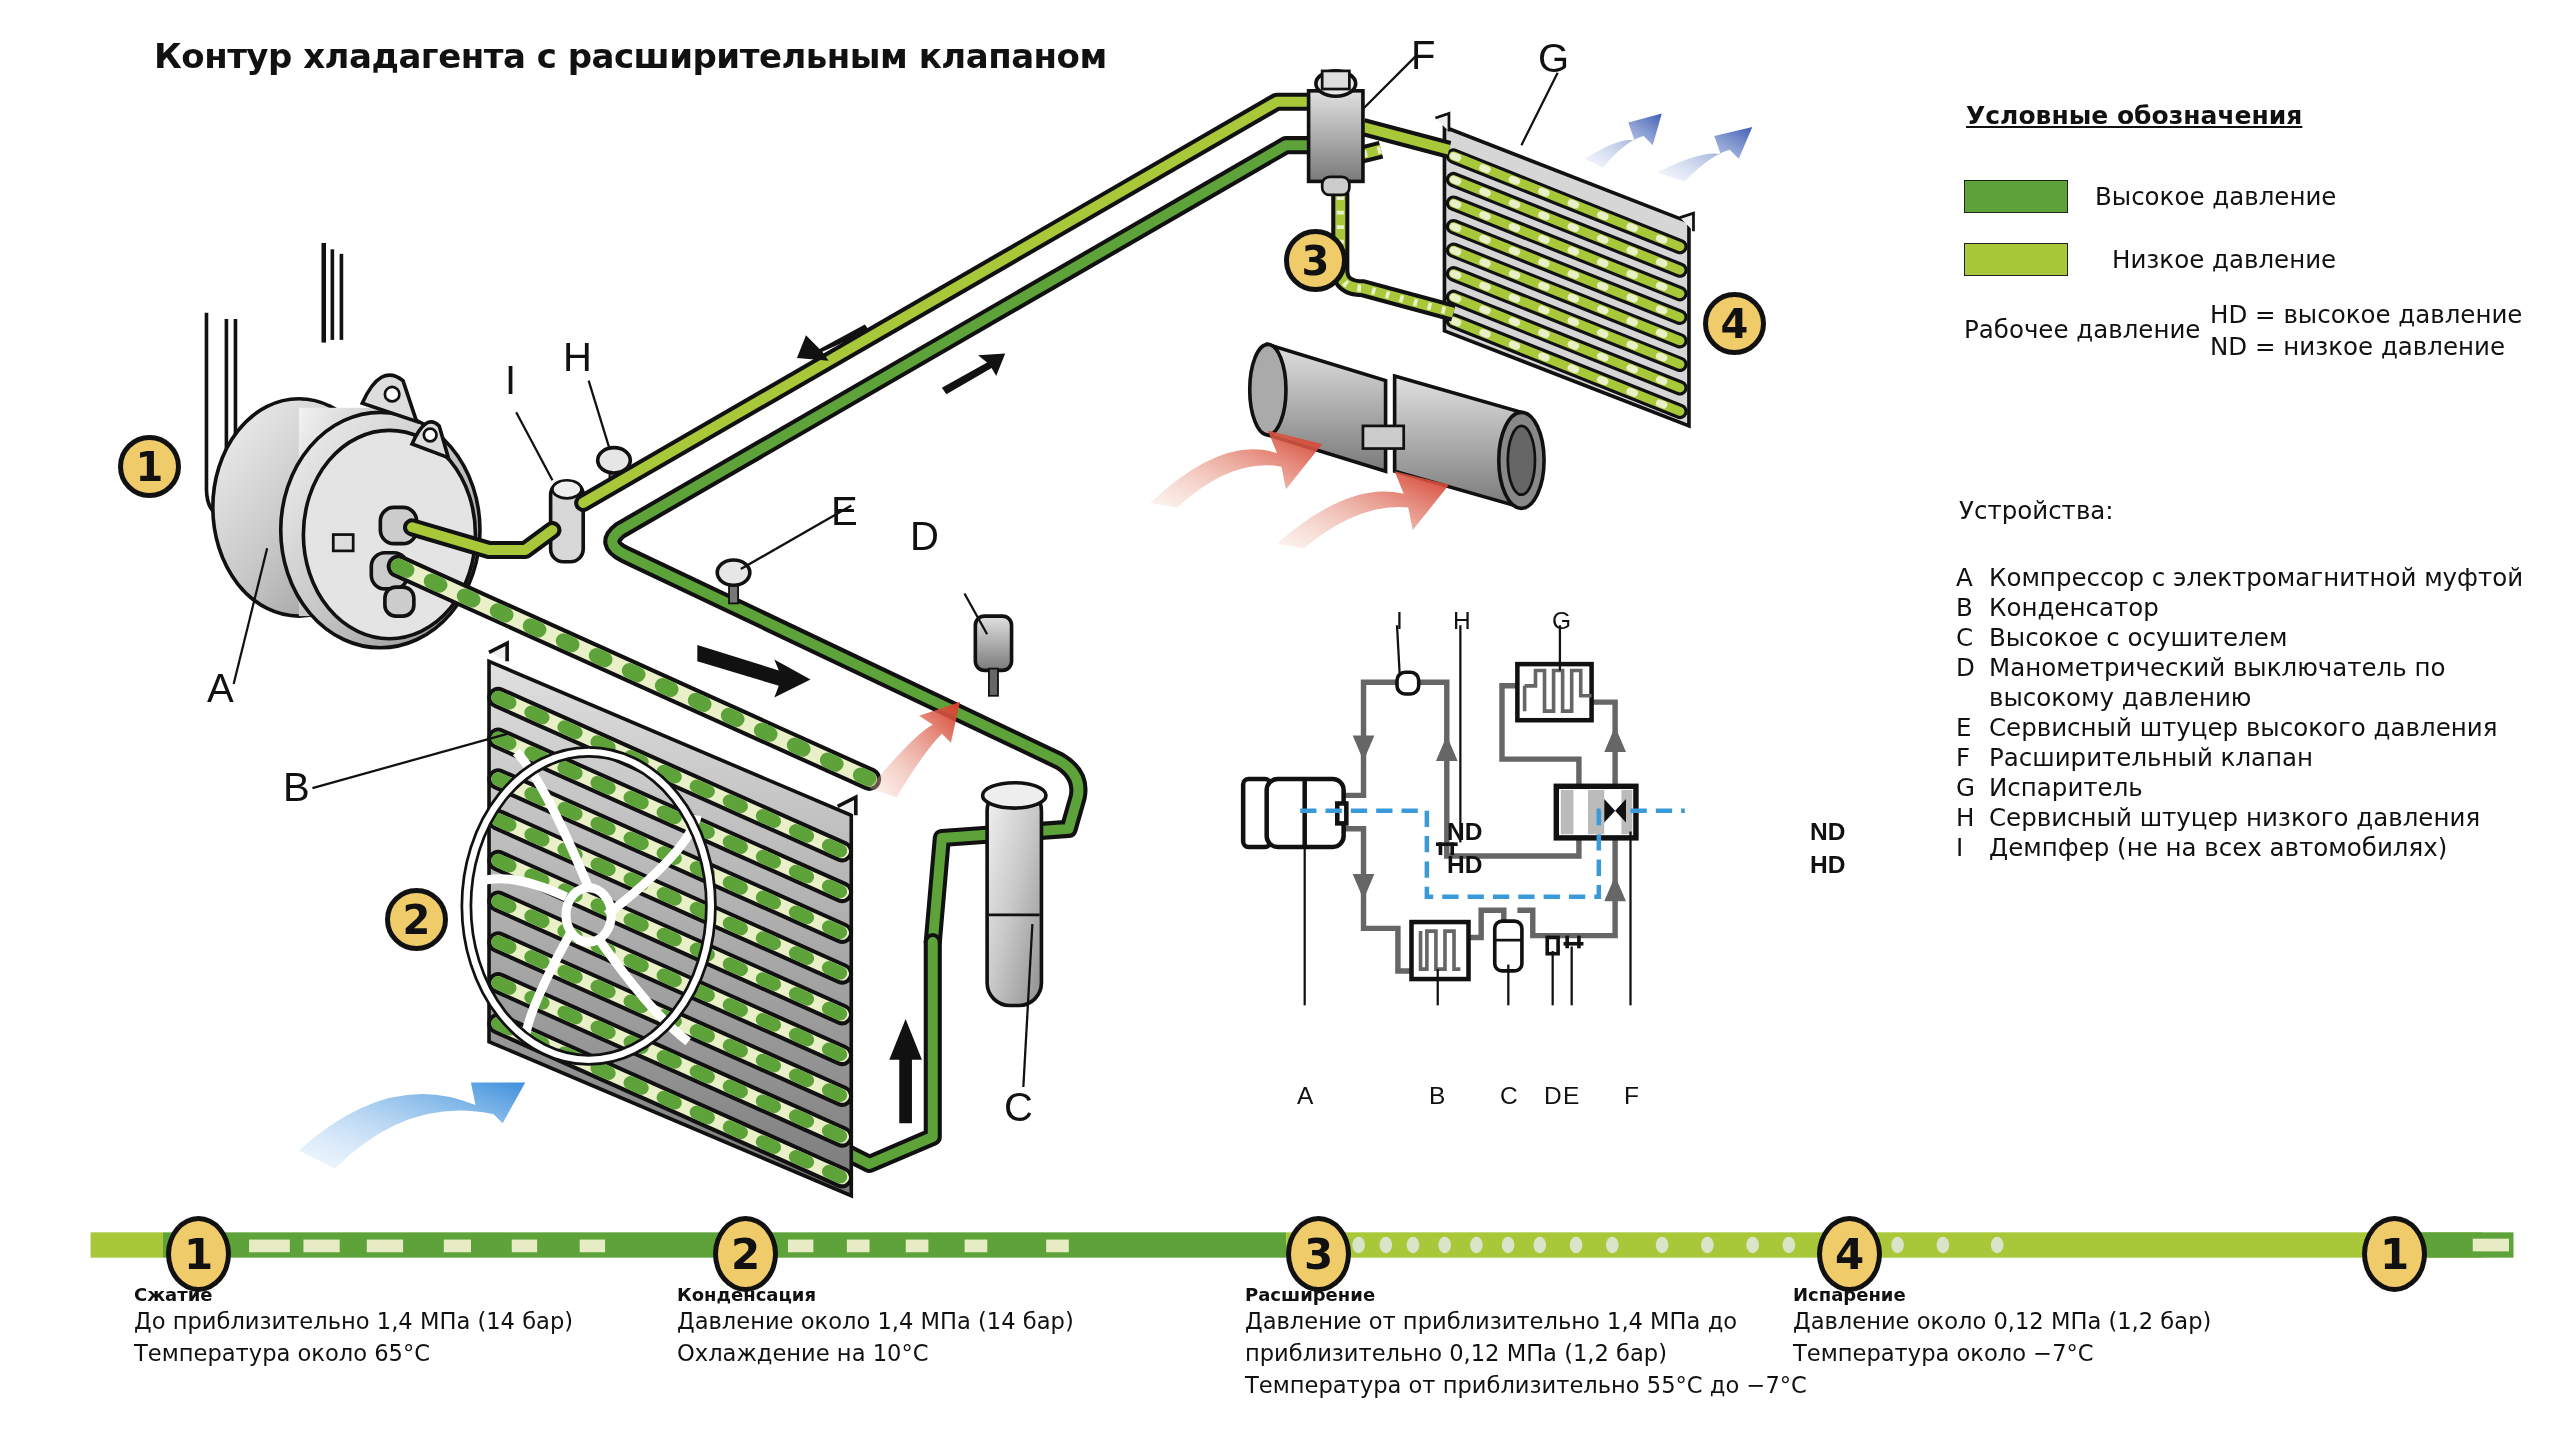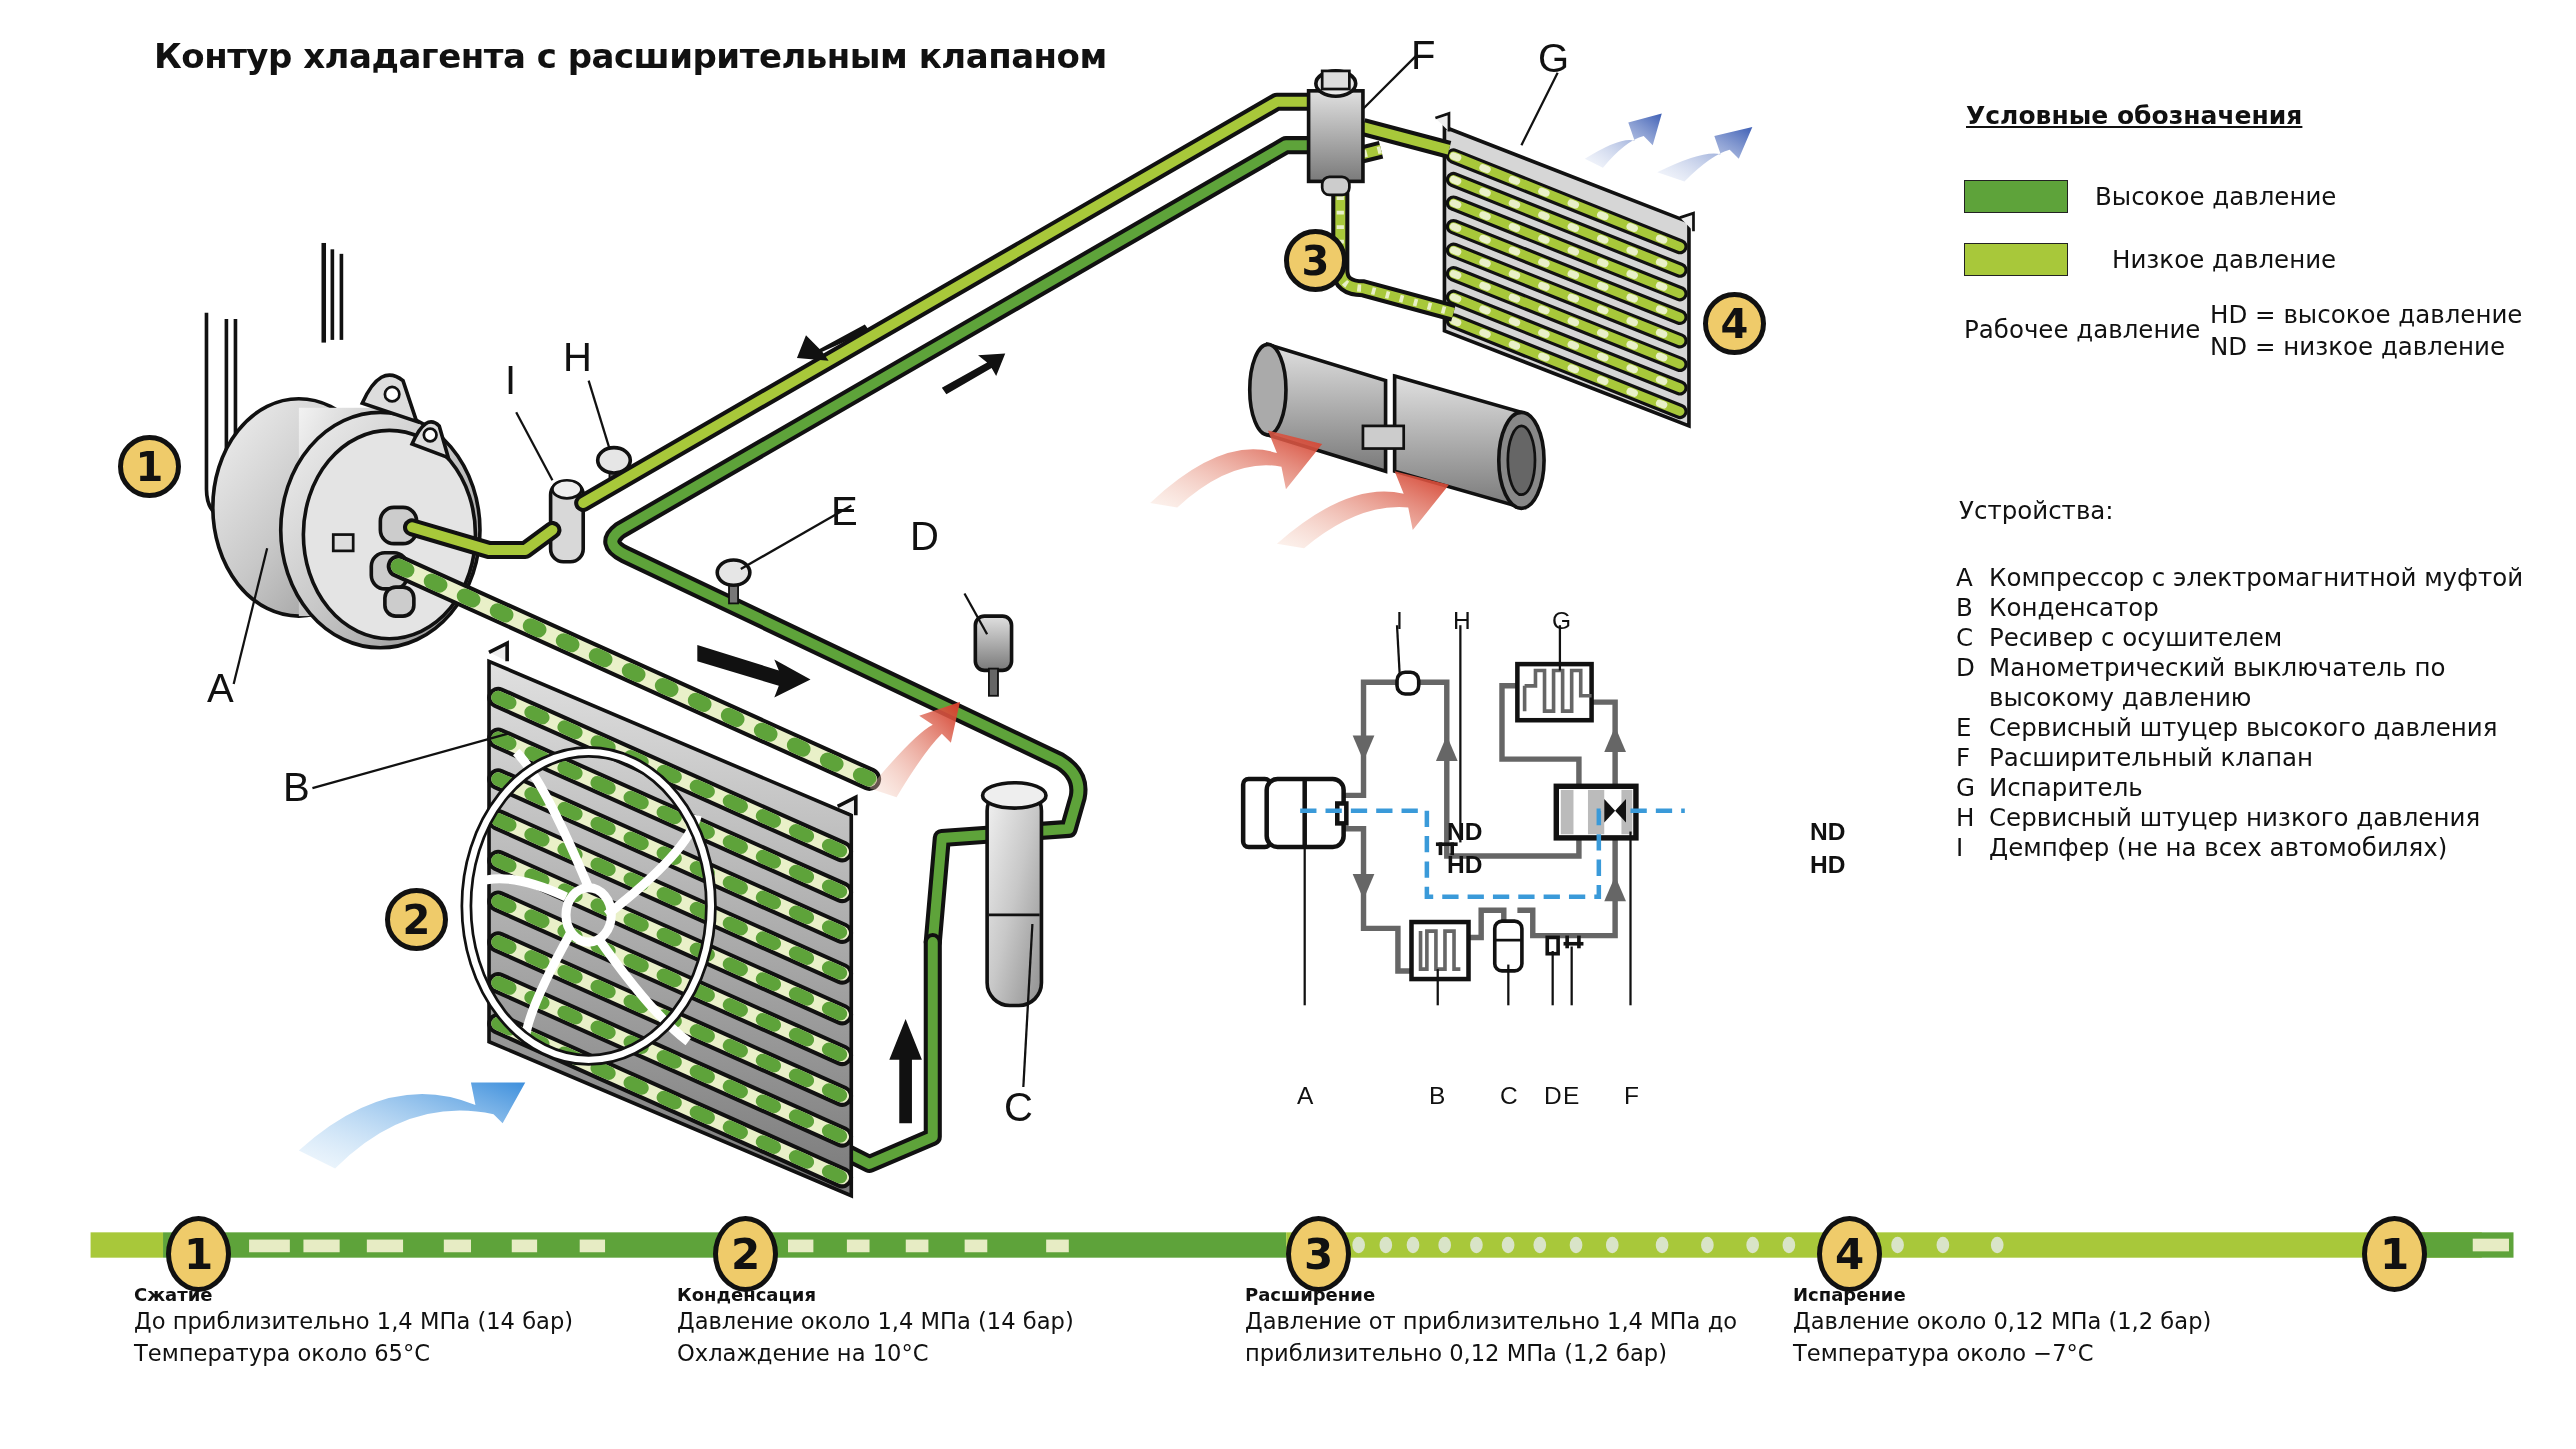--- a/index.html
+++ b/index.html
@@ -291,21 +291,21 @@
   <div class="row">
       <span class="letter">A</span>
       <span class="text">Компрессор с электромагнитной муфтой</span>
     </div>
   <div class="row">
       <span class="letter">B</span>
       <span class="text">Конденсатор</span>
     </div>
   <div class="row">
       <span class="letter">C</span>
-      <span class="text">Ресивер с осушителем</span>
+      <span class="text">Высокое с осушителем</span>
     </div>
   <div class="row">
       <span class="letter">D</span>
       <span class="text" style="width:543px">Манометрический выключатель по высокому давлению</span>
     </div>
   <div class="row">
       <span class="letter">E</span>
       <span class="text">Сервисный штуцер высокого давления</span>
     </div>
   <div class="row">
@@ -478,19 +478,20 @@
 </div>
 <div class="abs" style="left:677px;top:1284px">
   <div class="stage-title">Конденсация</div>
   <div class="stage-line">Давление около 1,4 МПа (14 бар)</div>
   <div class="stage-line">Охлаждение на 10°C</div>
 </div>
 <div class="abs" style="left:1245px;top:1284px">
   <div class="stage-title">Расширение</div>
   <div class="stage-line">Давление от приблизительно 1,4 МПа до</div>
   <div class="stage-line">приблизительно 0,12 МПа (1,2 бар)</div>
+  <div class="stage-line">Температура от приблизительно 55°C до −7°C</div>
 </div>
 <div class="abs" style="left:1793px;top:1284px">
   <div class="stage-title">Испарение</div>
   <div class="stage-line">Давление около 0,12 МПа (1,2 бар)</div>
   <div class="stage-line">Температура около −7°C</div>
 </div>
 
 
 </body></html>

